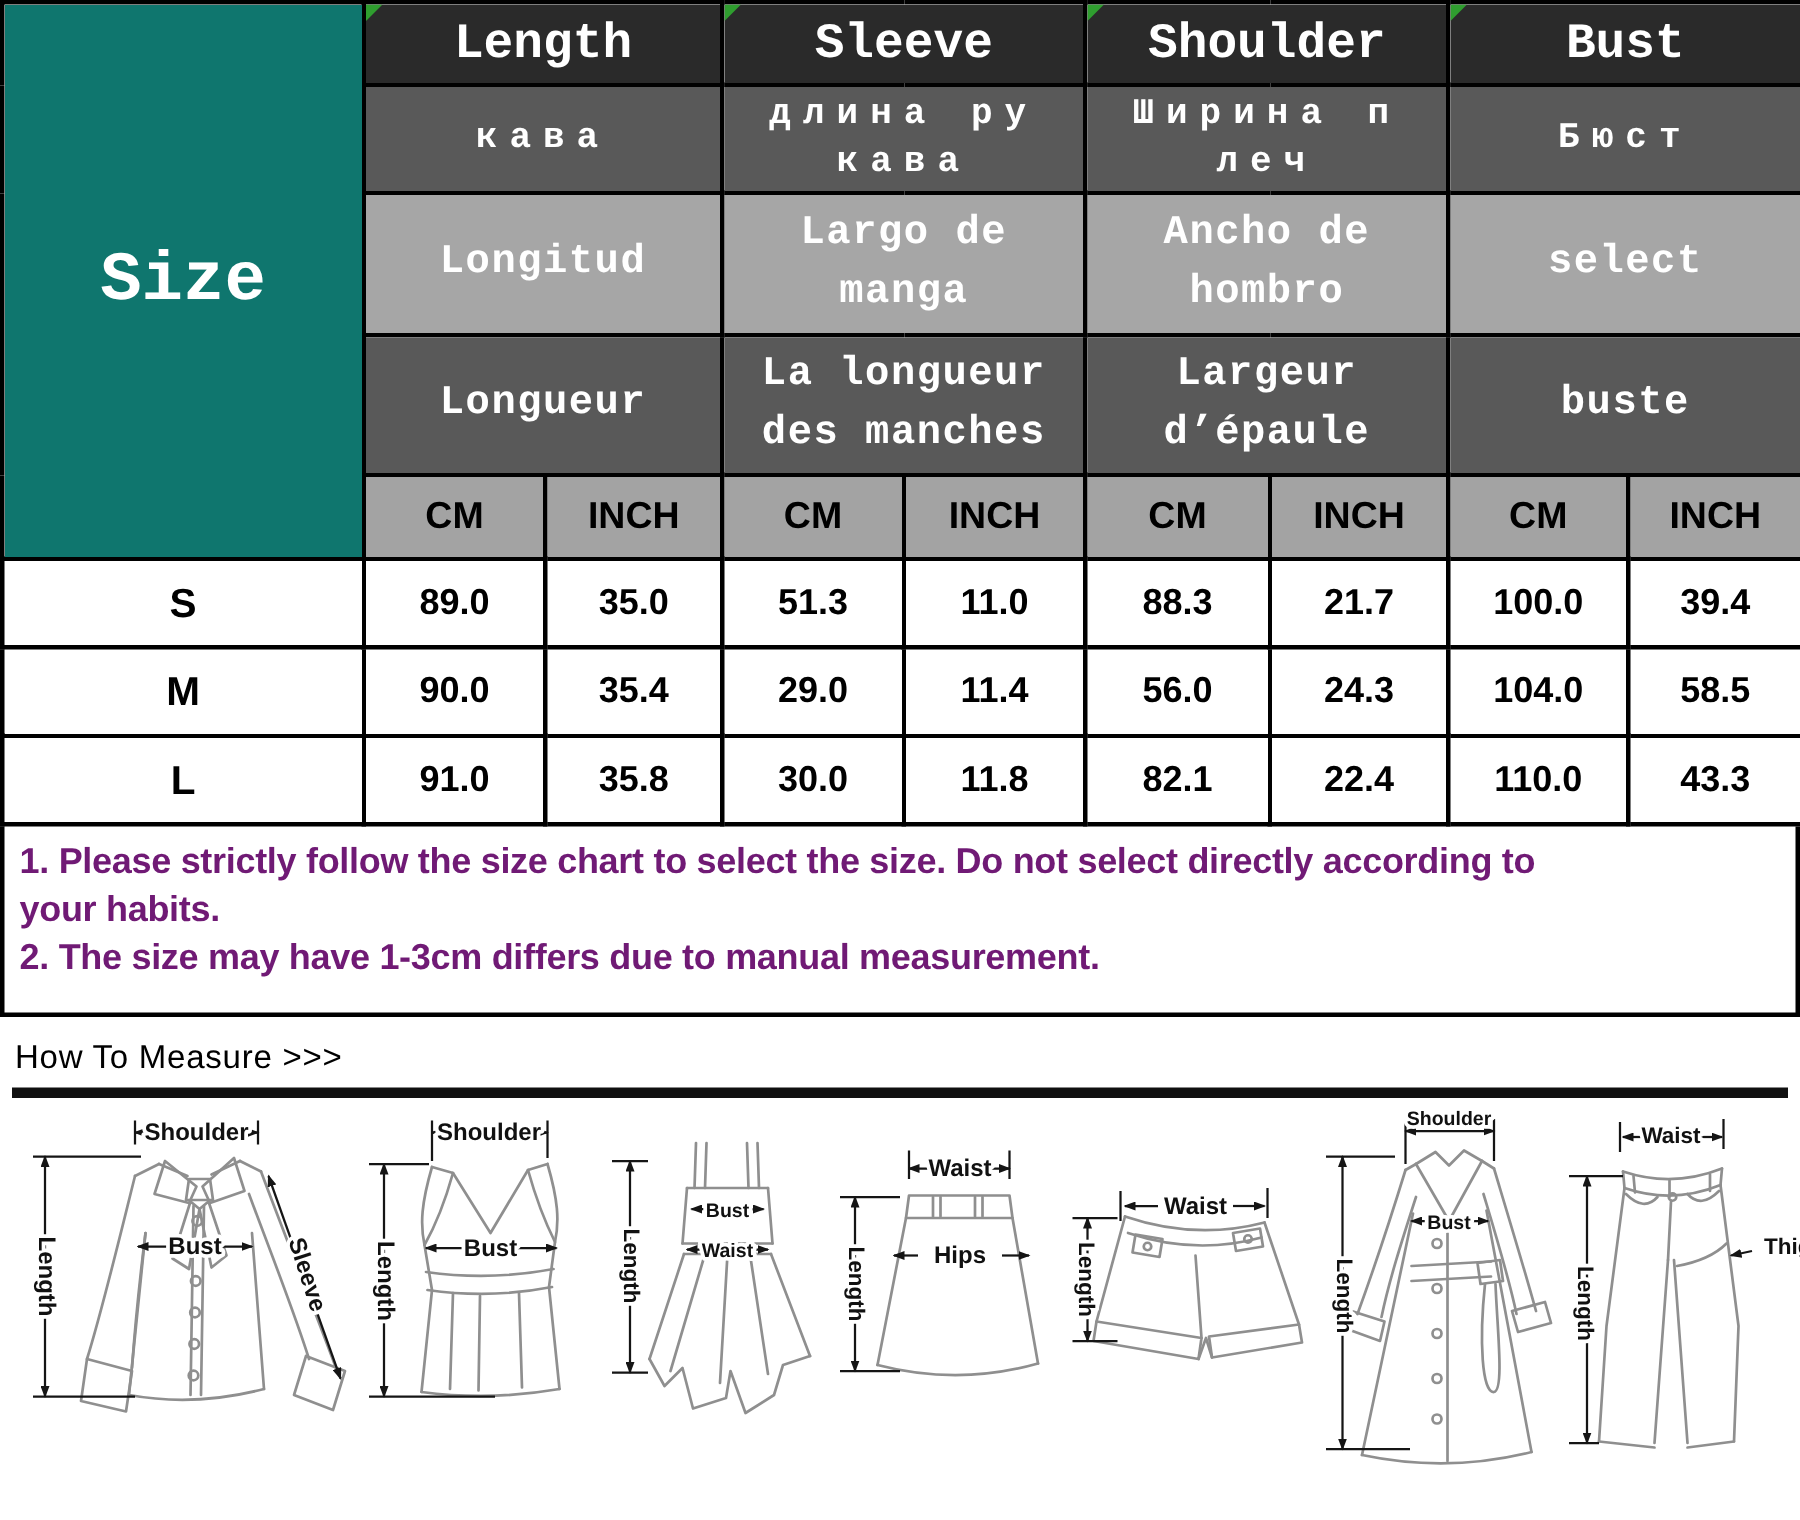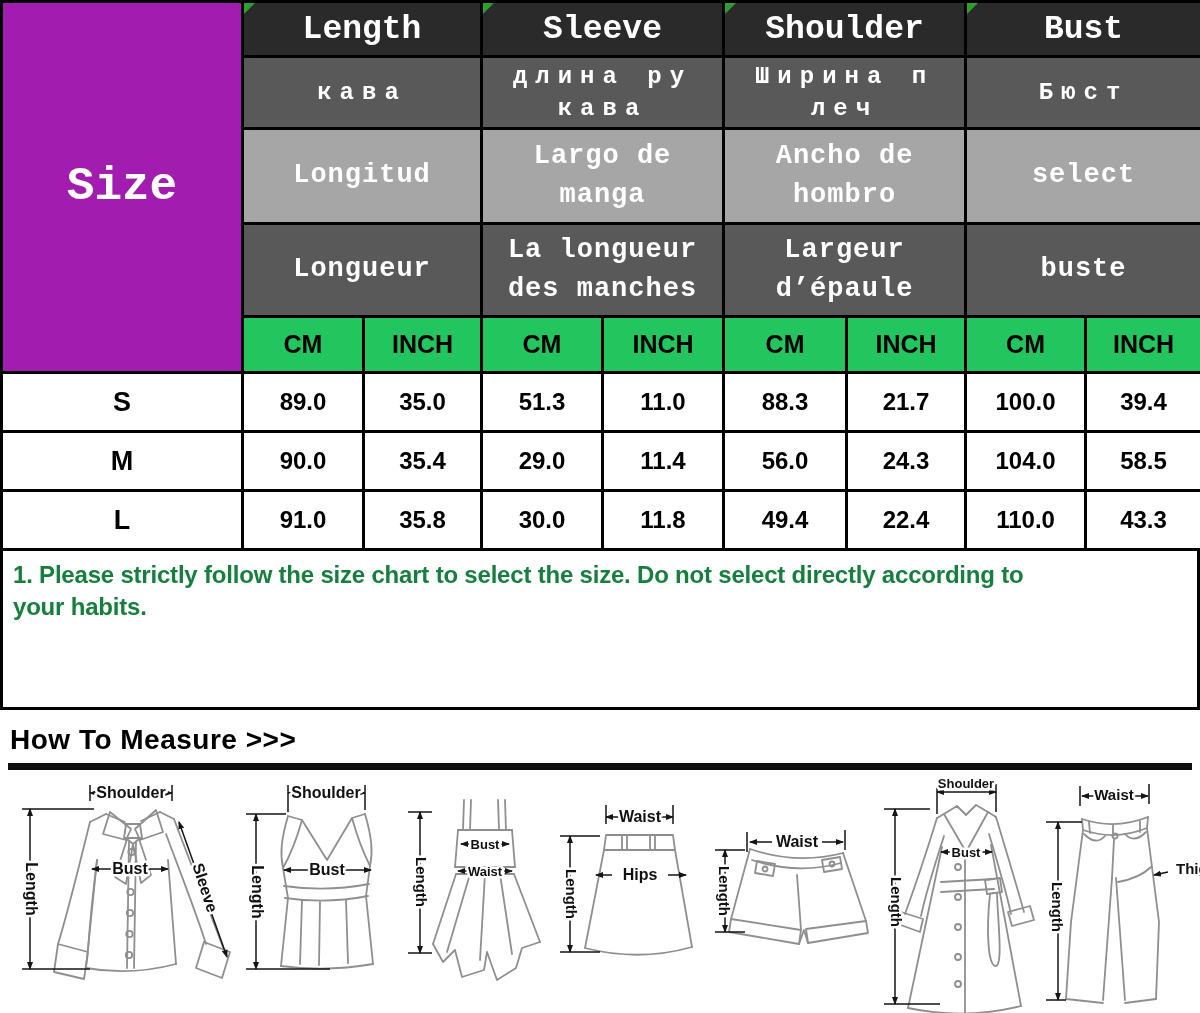--- a/index.html
+++ b/index.html
@@ -4,43 +4,43 @@
 <style>
   html,body{margin:0;padding:0;background:#ffffff;}
   .sheet{position:relative;width:1200px;height:1013px;background:#fff;overflow:hidden;
          font-family:"Liberation Sans","DejaVu Sans",sans-serif;}
 
   
   table.size-chart{border-collapse:collapse;table-layout:fixed;width:1200px;}
   table.size-chart td{border:3px solid #000;text-align:center;vertical-align:middle;
                       padding:0;overflow:hidden;position:relative;}
   .mono{font-family:"Liberation Mono","DejaVu Sans Mono",monospace;}
-  td.size-cell{background:#a21caf;color:#fff;font-size:46px;font-weight:700;}
+  td.size-cell{background:#0f766e;color:#fff;font-size:46px;font-weight:700;}
   tr.r-en td.hdr{background:#2a2a2a;color:#fff;font-size:33px;font-weight:700;height:52px;}
   tr.r-ru td{background:#595959;color:#fff;font-size:24px;font-weight:700;height:69px;
              letter-spacing:8px;white-space:pre-line;line-height:1.3;}
   tr.r-es td{background:#a6a6a6;color:#fff;font-size:27px;font-weight:700;height:92px;
              white-space:pre-line;line-height:1.45;letter-spacing:1px;}
   tr.r-fr td{background:#595959;color:#fff;font-size:27px;font-weight:700;height:90px;
              white-space:pre-line;line-height:1.45;letter-spacing:1px;}
-  tr.r-unit td{background:#22c55e;color:#000;font-size:25px;font-weight:700;height:53px;}
+  tr.r-unit td{background:#a3a3a3;color:#000;font-size:25px;font-weight:700;height:53px;}
   tr.r-data td{background:#fff;color:#000;font-size:24px;font-weight:700;height:56px;}
   tr.r-data td.sz{font-size:27px;}
   .flag{position:absolute;top:0;left:0;width:0;height:0;
         border-top:11px solid #2f9e2f;border-right:11px solid transparent;}
 
   
-  .notes{box-sizing:border-box;height:159px;border:3px solid #000;border-top:none;
+  .notes{box-sizing:border-box;height:127px;border:3px solid #000;border-top:none;
          padding:8px 10px 0 10px;font-size:24px;font-weight:700;line-height:1.34;
-         color:#15803d;letter-spacing:-0.2px;}
+         color:#701a75;letter-spacing:-0.2px;}
   .notes p{margin:0;white-space:pre-line;}
 
   
   .htm-head{margin:14px 8px 0 10px;}
-  .htm-title{font-size:28px;font-weight:700;color:#000;letter-spacing:0.5px;}
+  .htm-title{font-size:22px;font-weight:400;color:#000;letter-spacing:0.5px;}
   .htm-rule{height:7px;background:#101010;margin:7px 8px 0 8px;}
 
   
   .diagrams{position:relative;width:1200px;height:258px;margin-top:2px;}
   svg text{font-family:"Liberation Sans","DejaVu Sans",sans-serif;}
   .lbl{font-size:15px;font-weight:700;fill:#111;paint-order:stroke;stroke:#fff;
        stroke-width:5px;stroke-linejoin:round;}
   .lbl-lg{font-size:16px;}
   .lbl-sm{font-size:13px;}
   .garment{stroke:#8f8f8f;stroke-width:1.8;fill:none;stroke-linecap:round;stroke-linejoin:round;}
@@ -142,31 +142,32 @@
         <td>24.3</td>
         <td>104.0</td>
         <td>58.5</td>
       </tr>
       <tr class="r-data">
         <td class="sz">L</td>
         <td>91.0</td>
         <td>35.8</td>
         <td>30.0</td>
         <td>11.8</td>
-        <td>49.4</td>
+        <td>82.1</td>
         <td>22.4</td>
         <td>110.0</td>
         <td>43.3</td>
       </tr>
     </tbody>
   </table>
 
   <div class="notes">
     <p>1. Please strictly follow the size chart to select the size. Do not select directly according to
 your habits.</p>
+    <p>2. The size may have 1-3cm differs due to manual measurement.</p>
   </div>
 
   <div class="htm-head">
     <span class="htm-title">How To Measure &gt;&gt;&gt;</span>
   </div>
   <div class="htm-rule"></div>
 
   <div class="diagrams">
     <svg width="1200" height="258" viewBox="0 0 1200 258">
       <defs>

